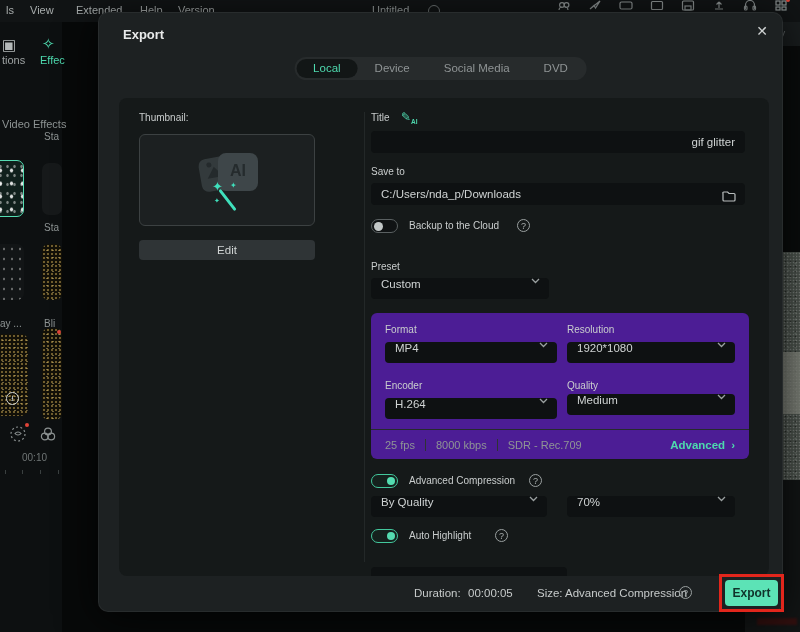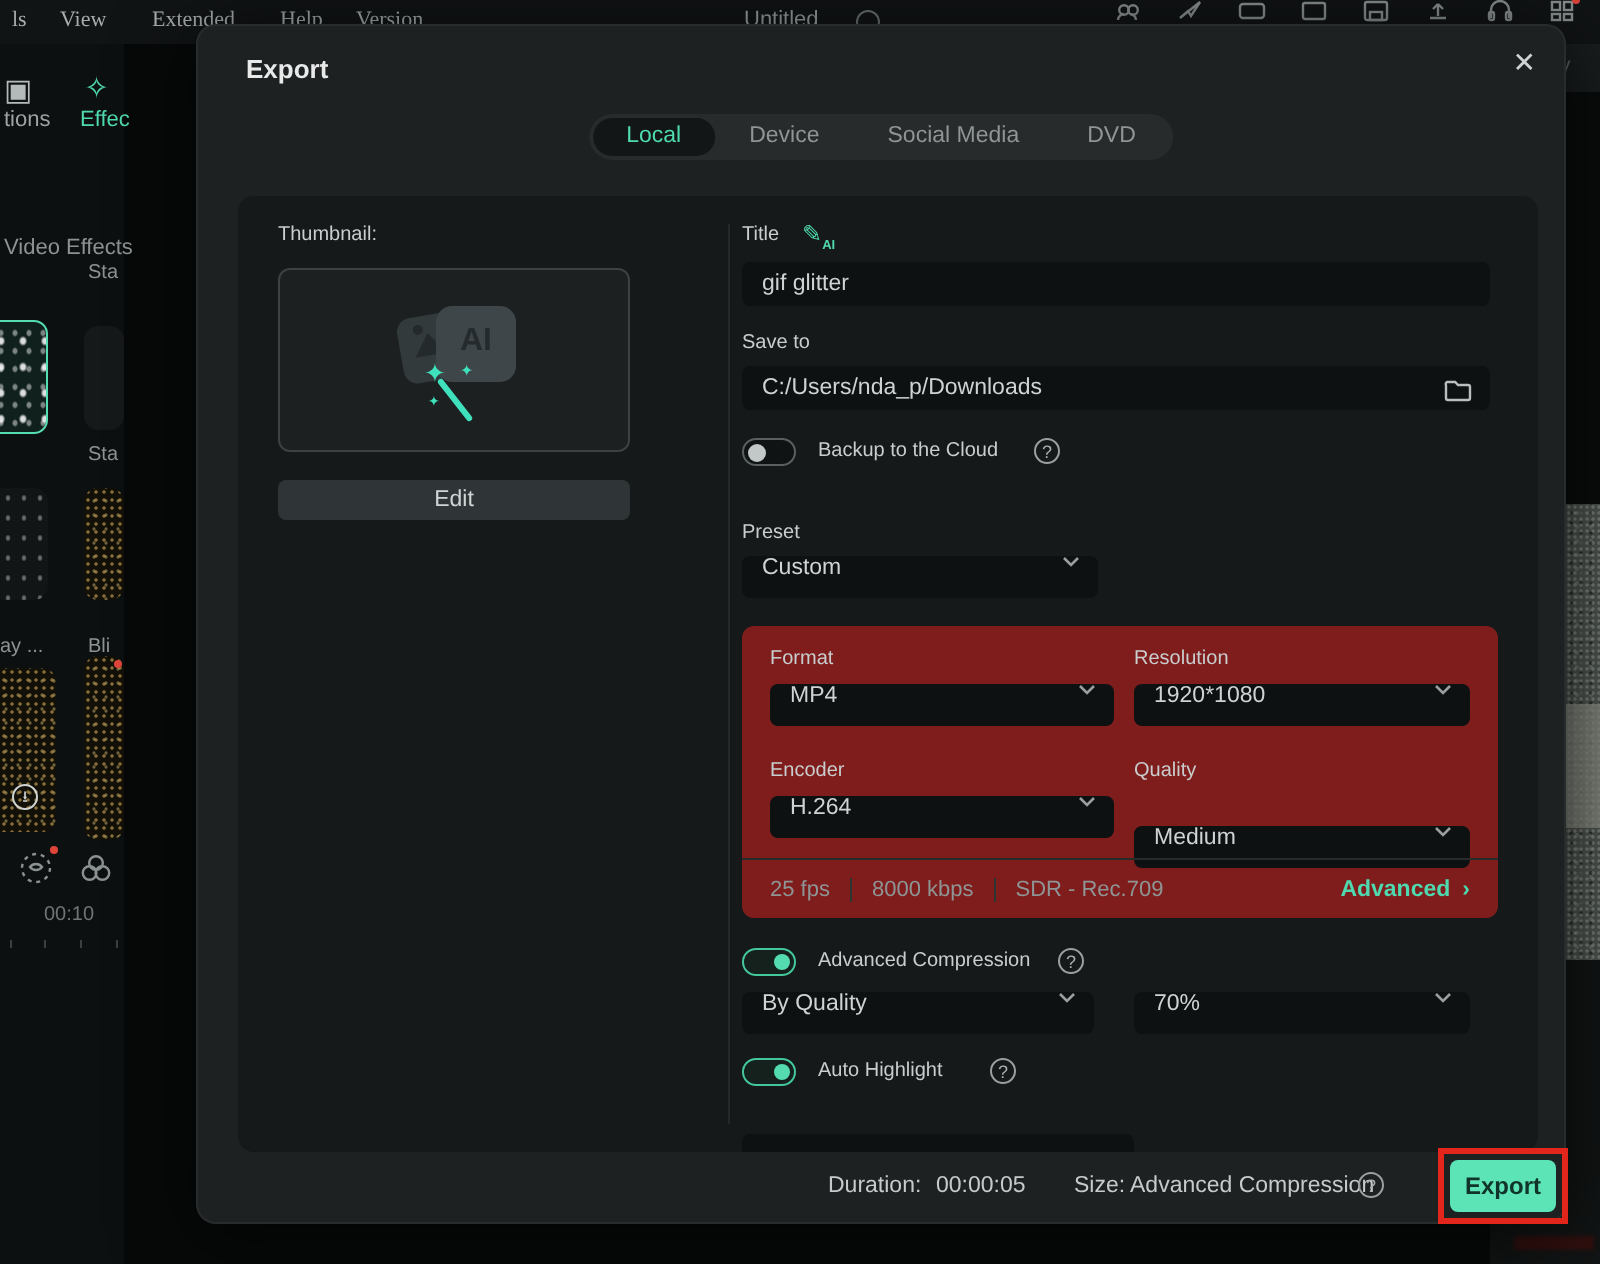--- a/index.html
+++ b/index.html
@@ -2,21 +2,21 @@
 <html><head>
 <meta charset="utf-8">
 <style>
   * { margin:0; padding:0; box-sizing:border-box; }
   html,body { background:#000; }
   body { font-family:"Liberation Sans","DejaVu Sans",sans-serif; }
   #screen { position:relative; width:800px; height:632px; background:#070909; overflow:hidden; }
 
   
   .menubar { position:absolute; left:0; top:0; width:800px; height:22px; background:#111415; color:#a7acac; font-size:11px; }
-  .menu-item { position:absolute; top:4px; white-space:nowrap;font-family:Liberation Serif, serif; }
+  .menu-item { position:absolute; top:4px; white-space:nowrap; }
   .project-title { position:absolute; top:4px; left:372px; color:#9aa0a0; }
   .proj-sync { position:absolute; top:5px; left:428px; width:12px; height:12px; border:1px solid #6c7272; border-radius:50%; }
   .tb-icons { position:absolute; right:12px; top:-3px; display:flex; gap:17px; }
   .tb-ic { width:14px; height:14px; display:inline-block; position:relative; }
   .tb-ic svg { stroke:#8b9191; fill:none; stroke-width:1.2; }
   .red-dot { position:absolute; width:4px; height:4px; border-radius:50%; background:#e04438; }
 
   .sidebar { position:absolute; left:0; top:22px; width:62px; height:610px; background:#0d1011; color:#9da2a2; font-size:11px; }
   .sb-label { position:absolute; white-space:nowrap; }
   .sb-ic { position:absolute; font-size:15px; color:#b4b9b9; }
@@ -79,21 +79,21 @@
   .chev svg, .adv-chev { display:block; }
 
   .toggle { position:absolute; width:27px; height:14px; border-radius:8px; cursor:pointer; }
   .toggle.off { background:#101314; border:1px solid #5a6061; }
   .toggle.off .knob { position:absolute; left:2px; top:1.5px; width:9px; height:9px; border-radius:50%; background:#c2c7c7; }
   .toggle.on { background:#15211d; border:1.5px solid #43c79c; }
   .toggle.on .knob { position:absolute; right:2px; top:1.5px; width:8px; height:8px; border-radius:50%; background:#54dcb0; }
 
   .help { position:absolute; width:13px; height:13px; border:1px solid #9aa0a0; border-radius:50%; color:#aab0b0; font-size:9px; text-align:center; line-height:12px; }
 
-  .subpanel { position:absolute; left:252px; top:215px; width:378px; height:146px; background:#7f1d1d; border-radius:6px; }
+  .subpanel { position:absolute; left:252px; top:215px; width:378px; height:146px; background:#4c1d95; border-radius:6px; }
   .info-row { position:absolute; left:0; bottom:0; width:100%; height:30px; border-top:1px solid #262b2c; display:flex; align-items:center; font-size:11px; color:#8f9595; padding:0 14px; }
   .info-sep { width:1px; height:12px; background:#2e3334; margin:0 10px; }
   .adv-link { margin-left:auto; color:#4ed9ae; font-size:11.5px; font-weight:bold; display:flex; align-items:center; gap:6px; cursor:pointer; }
 
   .clipped-dd { position:absolute; left:252px; top:469px; width:196px; height:14px; background:#0e1112; border-radius:4px 4px 0 0; color:#6f7575; font-size:10px; padding:2px 10px; overflow:hidden; }
 
   .footer { position:absolute; left:0; bottom:0; width:100%; height:37px; display:flex; align-items:center; font-size:11.5px; color:#c6caca; }
   .export-btn { position:absolute; left:626px; top:567px; width:53px; height:26px; background:#5ce3b6; border:none; border-radius:4px; color:#10332a; font-size:12px; font-weight:bold; cursor:pointer; font-family:inherit; }
   .annotation { position:absolute; left:620px; top:561px; width:65px; height:38px; border:3px solid #e2261c; pointer-events:none; }
 
@@ -232,21 +232,21 @@
         <div class="tile-front">AI</div>
         <div class="wand"></div>
         <span class="spark-big">✦</span>
         <span class="spark-sm">✦</span>
         <span class="spark-sm2">✦</span>
       </div>
       <div class="edit-btn">Edit</div>
 
       <span class="lbl" style="left:252px; top:14px">Title</span>
       <span class="ai-pencil" style="position:absolute; left:282px; top:12px">✎<span class="ai-sub">AI</span></span>
-      <input class="field" style="left: 252px; top: 33px; width: 374px;" value="gif glitter">
+      <input class="field" style="left: 252px; top: 33px; width: 374px; text-align: right;" value="gif glitter">
 
       <span class="lbl" style="left:252px; top:68px">Save to</span>
       <div style="position:absolute; left:252px; top:85px; width:374px; height:22px">
         <input class="field" style="left: 0px; top: 0px; width: 374px;" value="C:/Users/nda_p/Downloads">
         <span class="folder-ic"><svg width="14" height="12">
               <path d="M1 3.5V10a1 1 0 0 0 1 1h10a1 1 0 0 0 1-1V4.5a1 1 0 0 0-1-1H7L5.6 2H2a1 1 0 0 0-1 1.5z"></path>
             </svg></span>
       </div>
 
       <div class="toggle off" style="left:252px; top:121px">
@@ -288,21 +288,21 @@
         <span class="lbl" style="left:14px; top:67px">Encoder</span>
         <div class="dd" style="left:14px; top:85px; width:172px">
           <span>H.264</span>
           <span class="chev">
               <svg width="9" height="6">
                 <polyline points="1,1 4.5,4.5 8,1" stroke="#9aa0a0" fill="none" stroke-width="1.3"></polyline>
               </svg>
             </span>
         </div>
         <span class="lbl" style="left:196px; top:67px">Quality</span>
-        <div class="dd" style="left:196px; top:100px; width:168px">
+        <div class="dd" style="left:196px; top:81px; width:168px">
           <span>Medium</span>
           <span class="chev">
               <svg width="9" height="6">
                 <polyline points="1,1 4.5,4.5 8,1" stroke="#9aa0a0" fill="none" stroke-width="1.3"></polyline>
               </svg>
             </span>
         </div>
 
         <div class="info-row">
           <span>25 fps</span>

